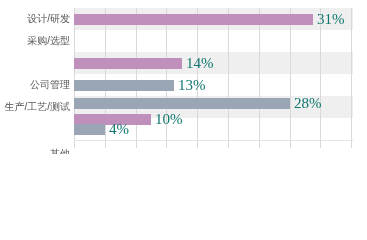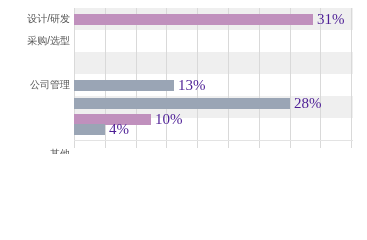--- a/index.html
+++ b/index.html
@@ -73,21 +73,21 @@
   }
   .bar {
     height: 11px;
     flex: none;
   }
   .bar-value {
     flex: none;
     margin-left: 4px;
     font-family: "Liberation Serif", serif;
     font-size: 15px;
-    color: #4c1d95;
+    color: #0f766e;
     line-height: 1;
     white-space: nowrap;
   }
 
   
   .cat-labels {
     position: absolute;
     left: 0;
     top: 8px;
     width: 70px;
@@ -144,20 +144,24 @@
       </div>
     <div class="rows">
         <div class="row" style="top: 0px;">
           <div class="bar" style="width: 239px; background: rgb(192, 144, 189); height: 11px;"></div>
           <span class="bar-value">31%</span>
         </div>
         <div class="row" style="top: 36px; margin-top: 48px;">
           <div class="bar" style="width: 216px; background: rgb(154, 165, 181); height: 11px;"></div>
           <span class="bar-value">28%</span>
         </div>
+        <div class="row" style="top: 44px;">
+          <div class="bar" style="width: 108px; background: rgb(192, 144, 189); height: 11px;"></div>
+          <span class="bar-value">14%</span>
+        </div>
         <div class="row" style="top: 66px; align-items: center;">
           <div class="bar" style="width: 100px; background: rgb(154, 165, 181); height: 11px;"></div>
           <span class="bar-value">13%</span>
         </div>
         <div class="row" style="top: 100px;">
           <div class="bar" style="width: 77px; background: rgb(192, 144, 189); height: 11px;"></div>
           <span class="bar-value">10%</span>
         </div>
         <div class="row" style="top: 110px;">
           <div class="bar" style="width: 31px; background: rgb(154, 165, 181); height: 11px;"></div>
@@ -165,16 +169,17 @@
         </div>
       </div>
   </div>
 
   <div class="axis-bottom"></div>
 
   <div class="cat-labels">
       <div class="cat-label" style="top: 0px;">设计/研发</div>
       <div class="cat-label" style="top: 22px;">采购/选型</div>
       <div class="cat-label" style="top: 66px;">公司管理</div>
+      <div class="cat-label" style="top: 88px;">生产/工艺/测试</div>
       <div class="cat-label" style="top: 113px; margin-top: 22px;">其他</div>
     </div>
 
 </div>
 
 </body></html>

